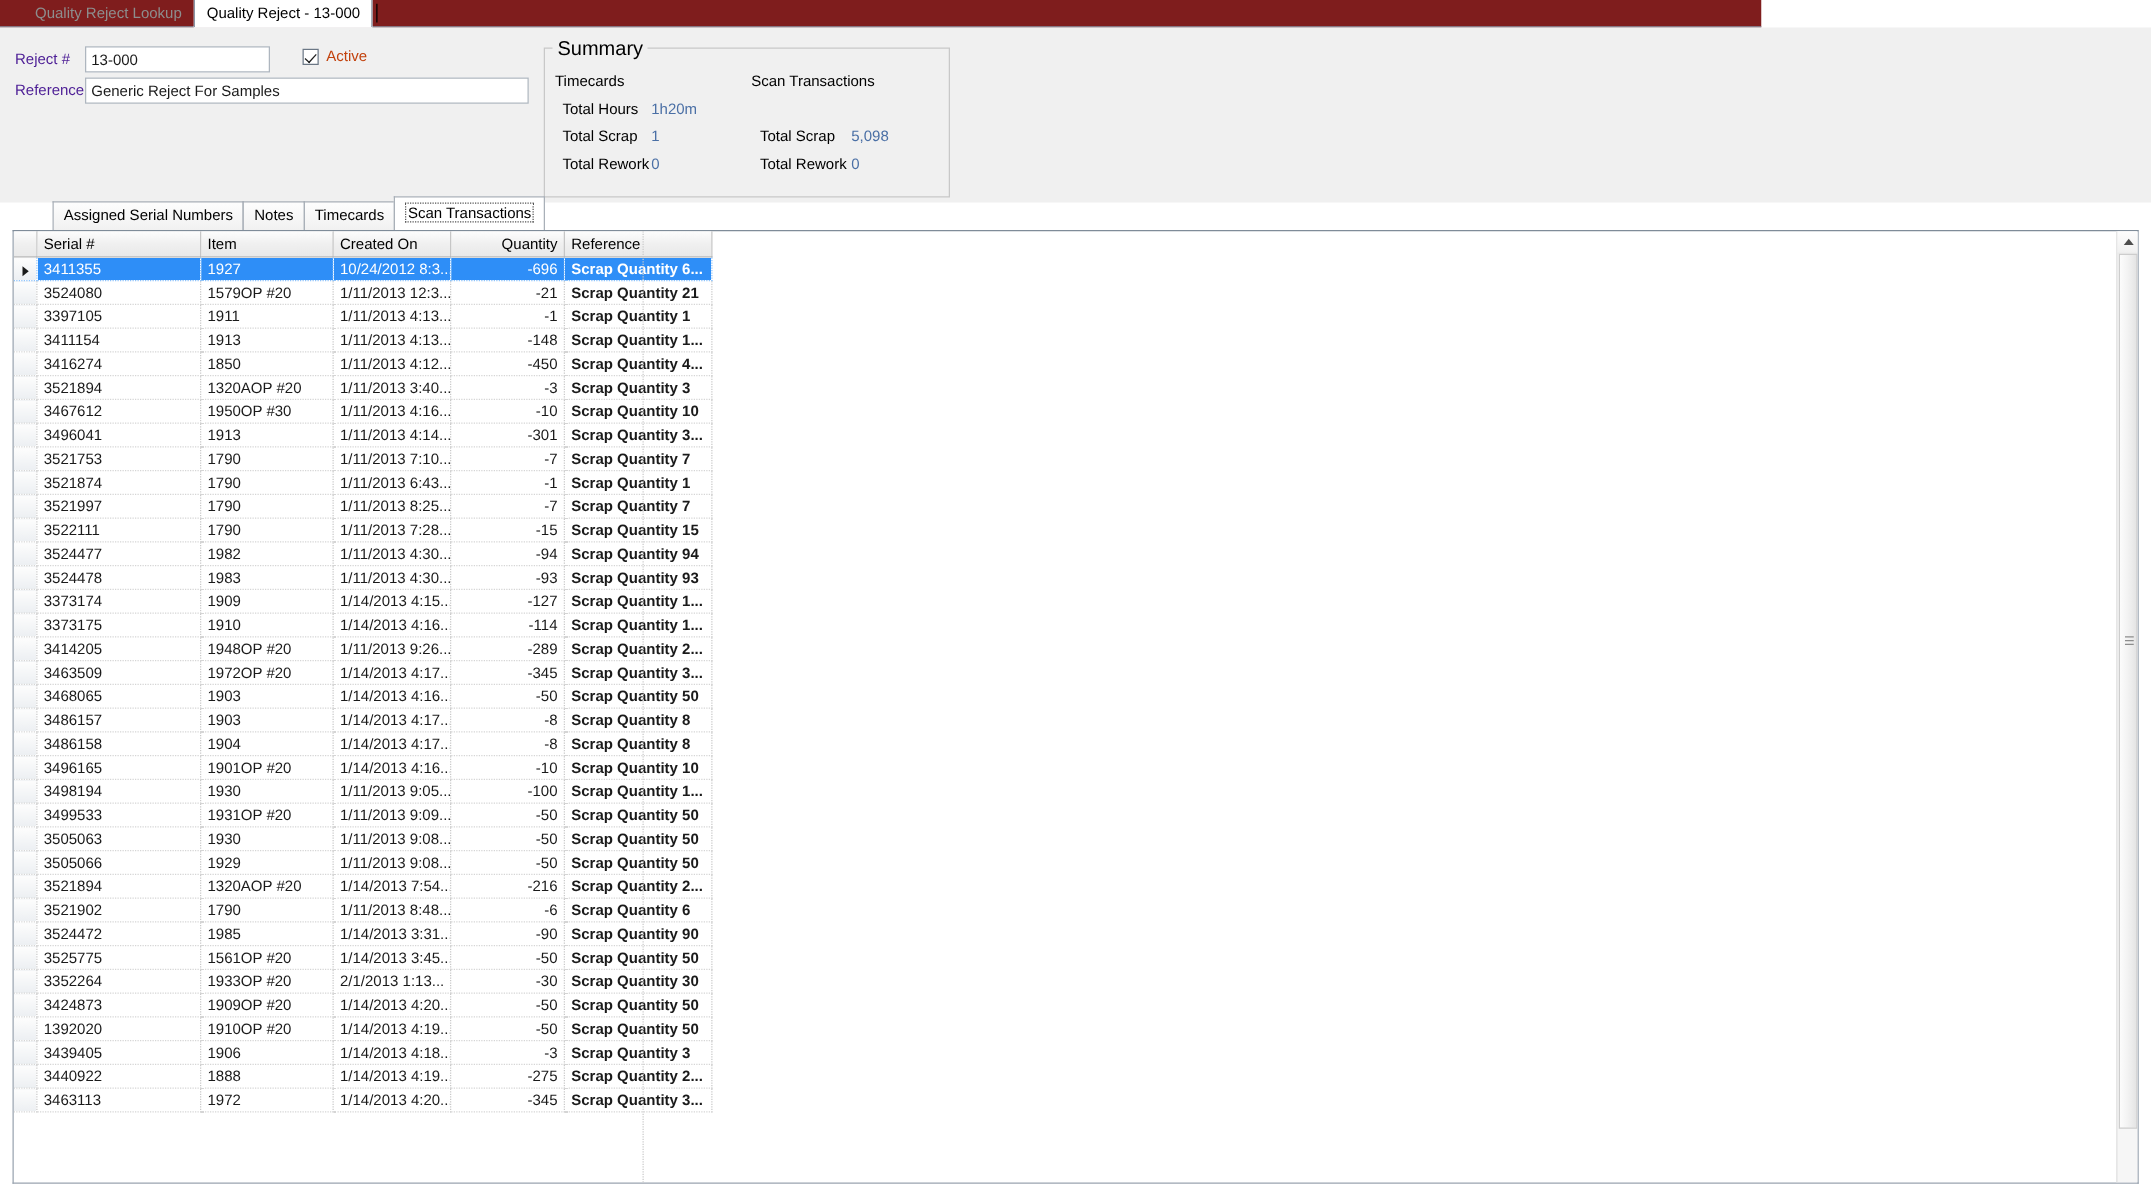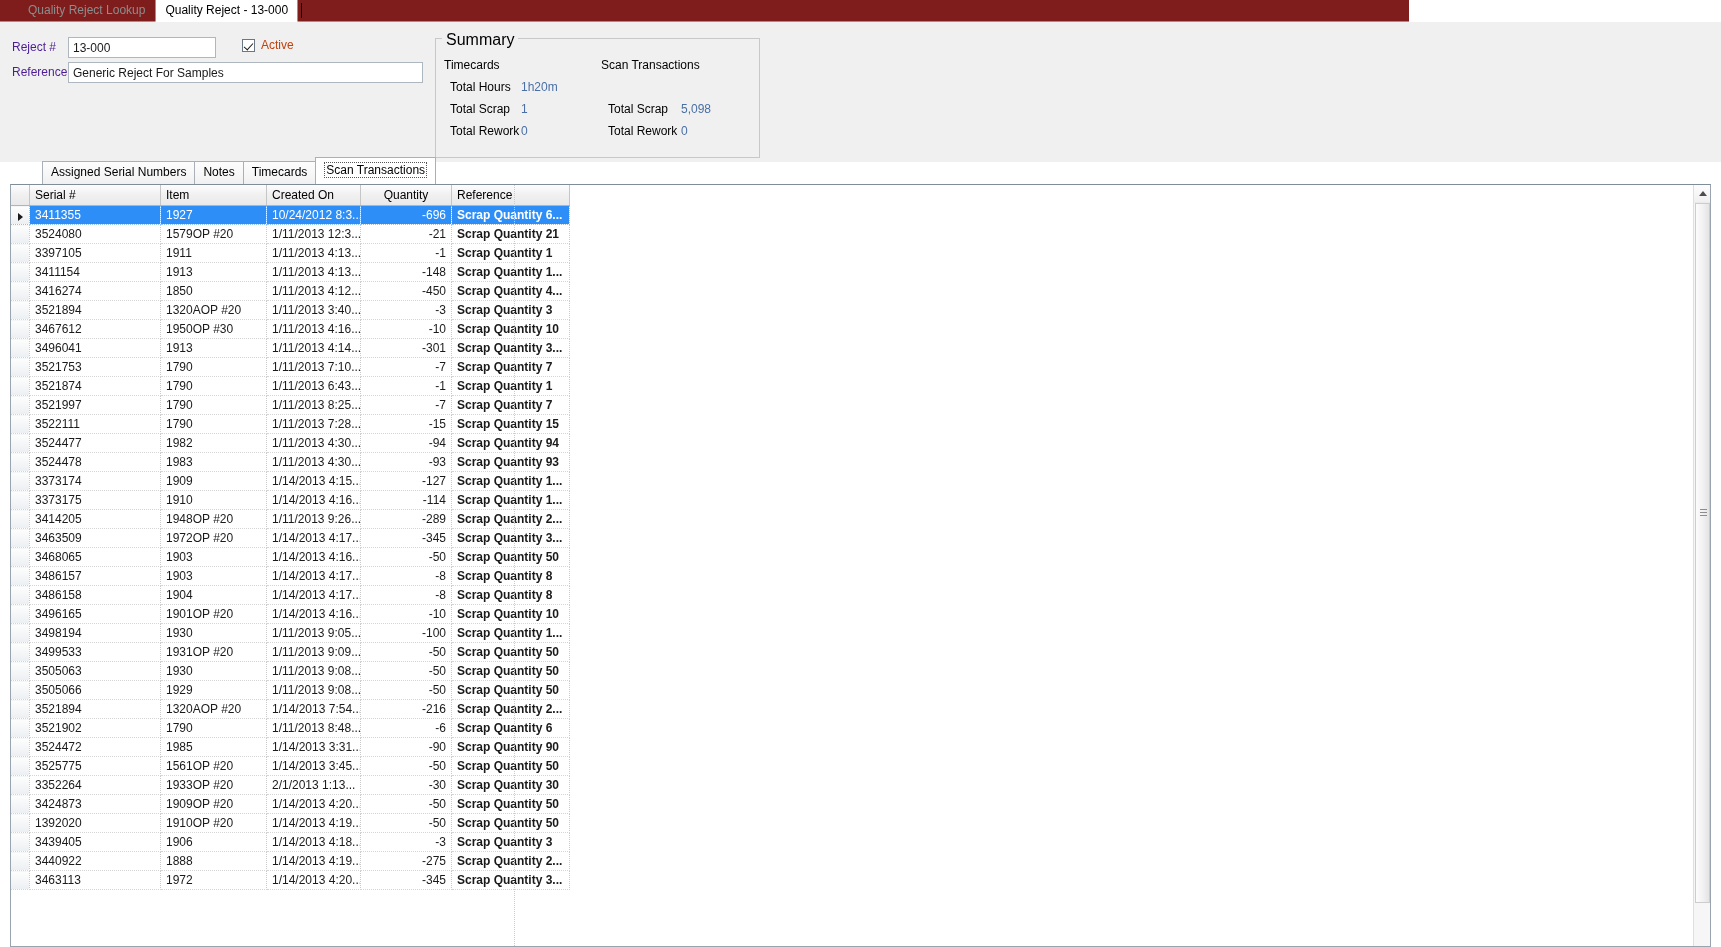--- a/index.html
+++ b/index.html
@@ -375,21 +375,21 @@
 
 <div class="grid">
 
   <table class="dg">
     <thead>
       <tr>
         <th class="col-ind"></th>
         <th class="col-serial">Serial #</th>
         <th class="col-item">Item</th>
         <th class="col-date">Created On</th>
-        <th class="col-qty" style="text-align:center;">Quantity</th>
+        <th class="col-qty" style="text-align:right;">Quantity</th>
         <th class="col-ref">Reference</th>
       </tr>
     </thead>
     <tbody id="dg-body">
         <tr class="sel">
           <td class="col-ind">
             <span class="row-arrow"></span>
           </td>
           <td class="col-serial">3411355</td>
           <td class="col-item">1927</td>

